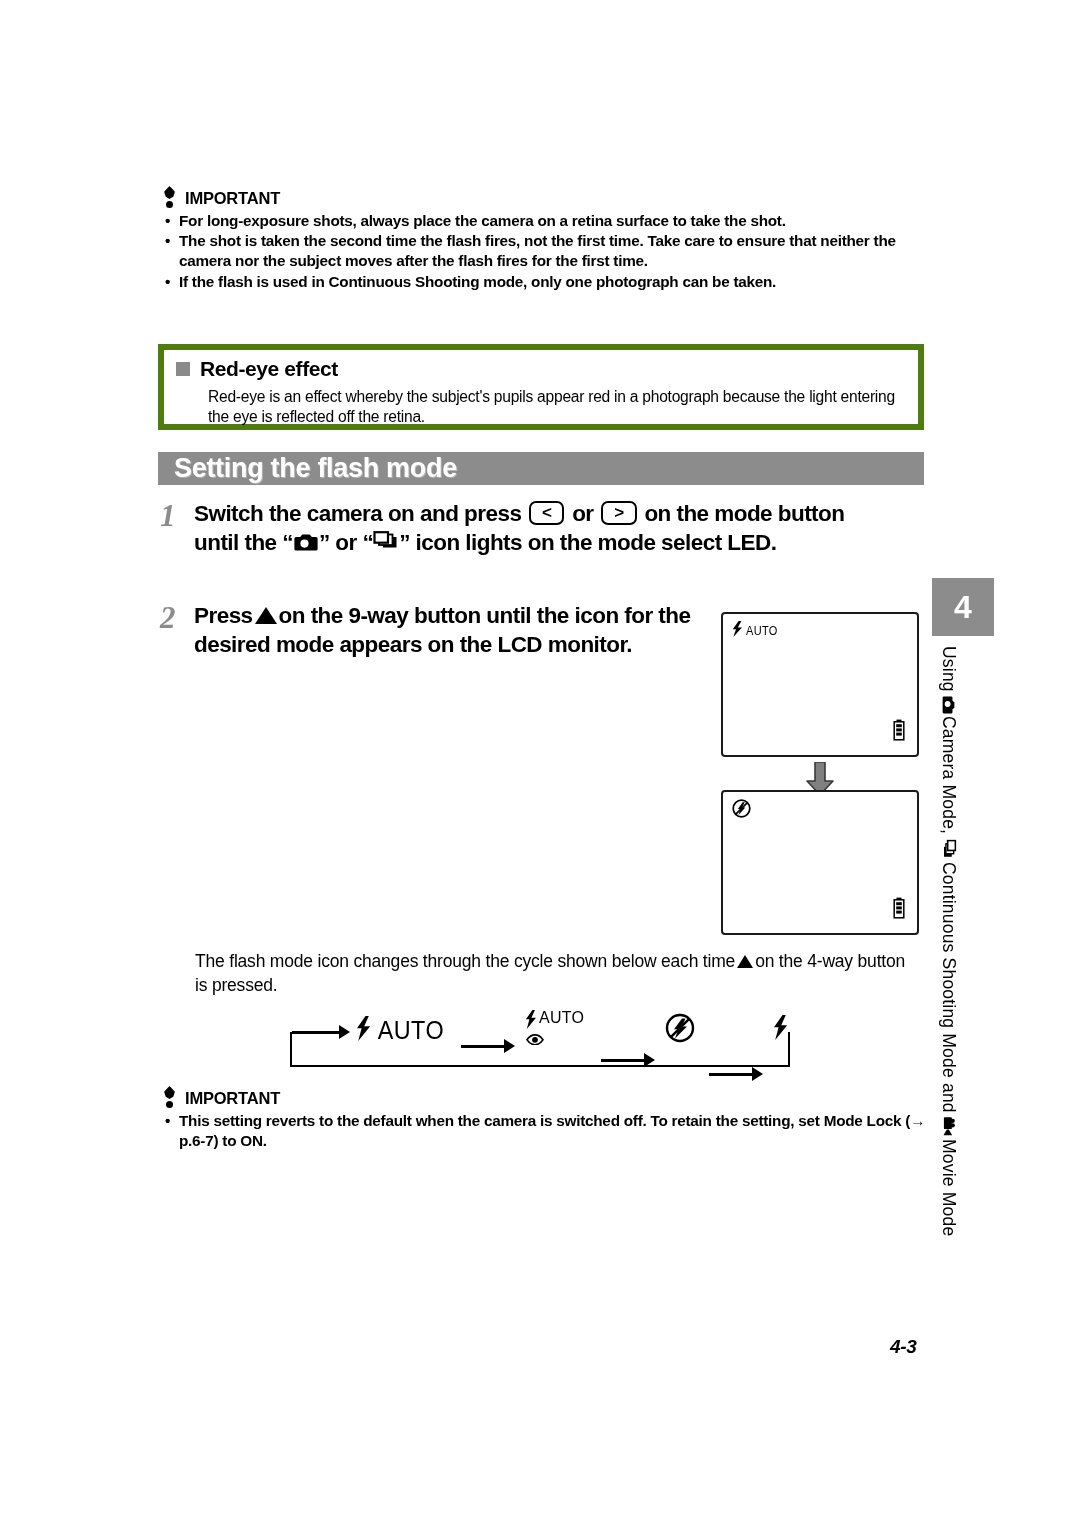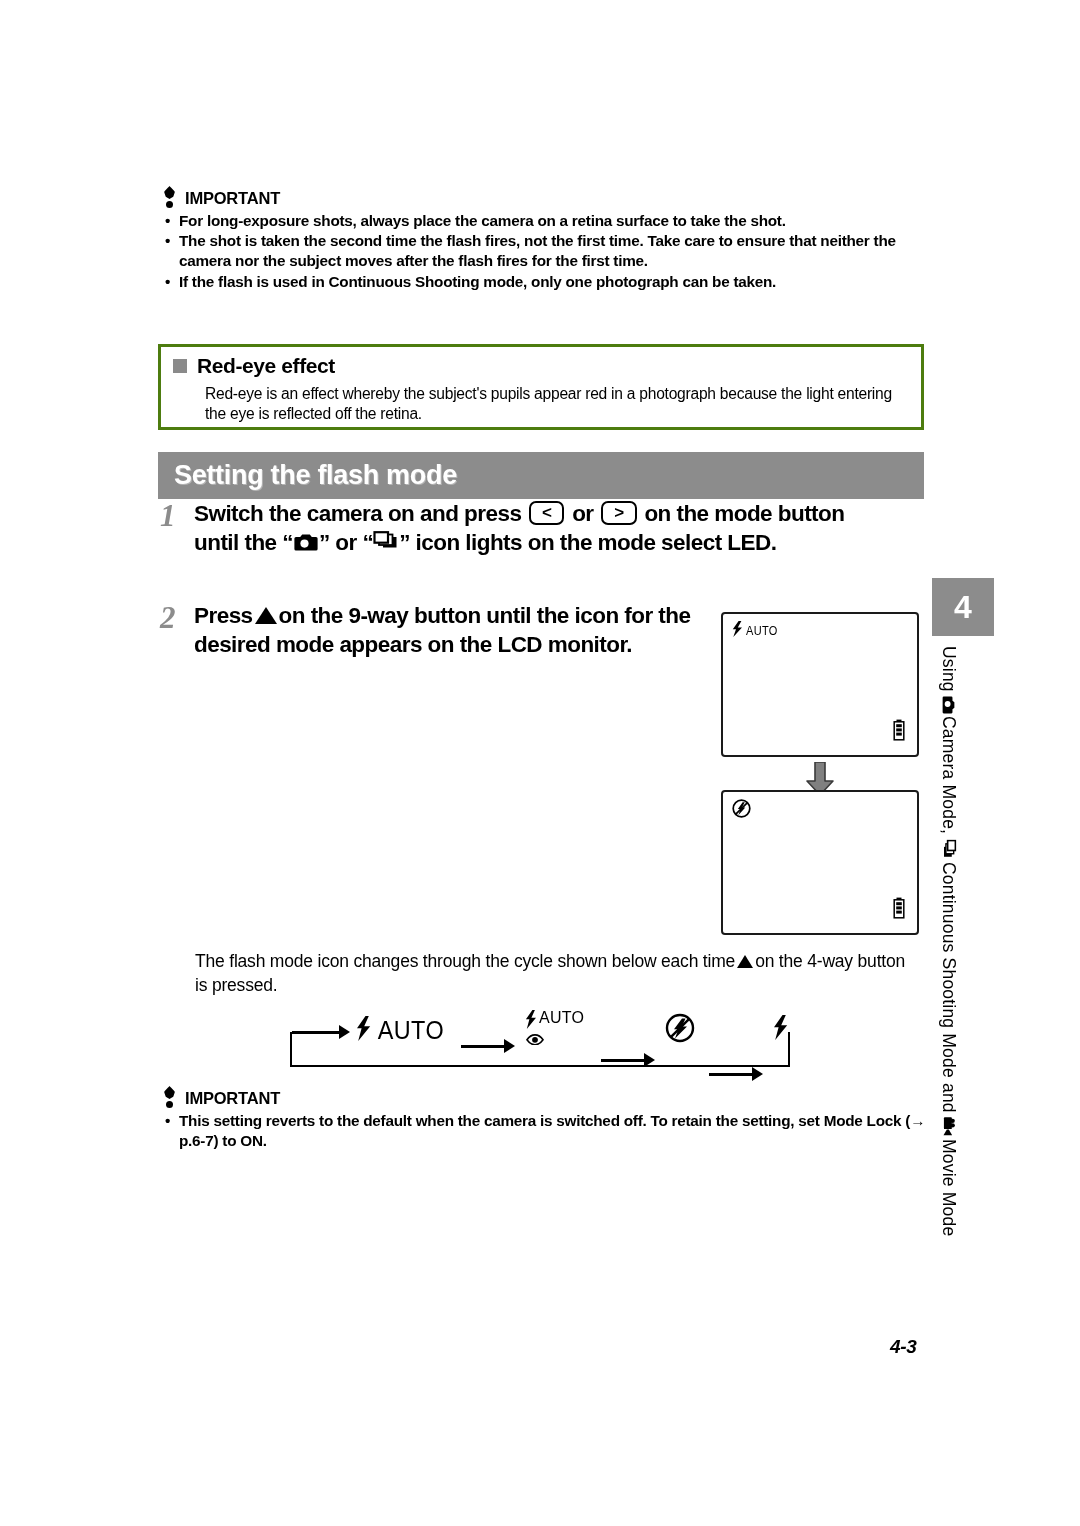--- a/index.html
+++ b/index.html
@@ -70,21 +70,21 @@
   .imp-list li::before {
     content: "\2022";
     position: absolute;
     left: 2px;
     top: 0;
   }
 
   
   .redeye-box {
     position: absolute;
-    border: 3px solid #4d7c0f;
+    border: 6px solid #4d7c0f;
     box-sizing: border-box;
     background: #fff;
   }
   .redeye-head {
     display: flex;
     align-items: center;
     gap: 10px;
     padding: 7px 0 2px 12px;
   }
   .sq-bullet {
@@ -299,21 +299,21 @@
 </div>
 
 <div class="redeye-box" style="left:158px; top:344px; width:766px; height:86px;">
   <div class="redeye-head">
     <span class="sq-bullet"></span>
     <span class="redeye-title">Red-eye effect</span>
   </div>
   <div class="redeye-body">Red-eye is an effect whereby the subject's pupils appear red in a photograph because the light entering the eye is reflected off the retina.</div>
 </div>
 
-<div class="section-bar" style="left:158px; top:452px; width:766px; height:47px;">
+<div class="section-bar" style="left:158px; top:452px; width:766px; height:33px;">
   <span class="label">Setting the flash mode</span>
 </div>
 
 <div class="step" style="left:160px; top:500px; width:715px;">
   <div class="step-num">1</div>
   <div class="step-text">
     <span>Switch the camera on and press</span>
     <span class="key">&lt;</span>
     <span>or</span>
     <span class="key">&gt;</span>

